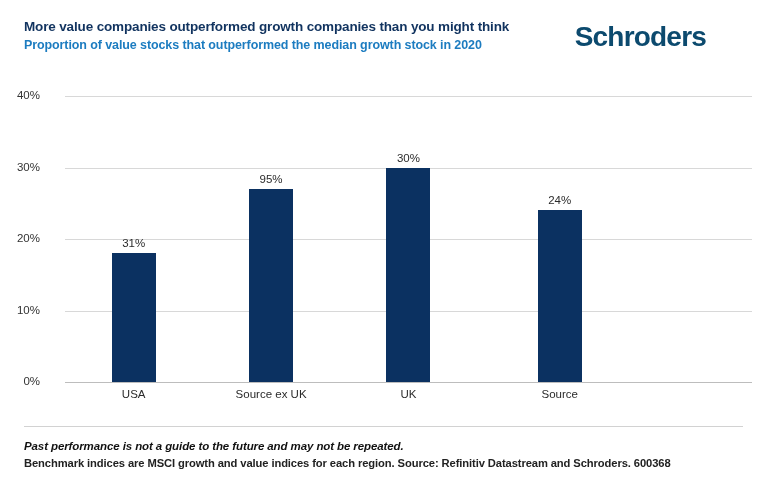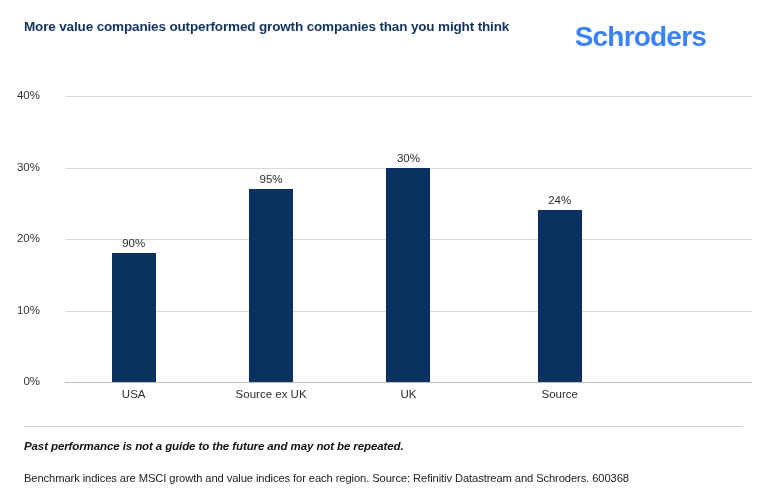--- a/index.html
+++ b/index.html
@@ -44,21 +44,21 @@
     line-height: 17px;
     margin-top: 2px;
     white-space: nowrap;
   }
   .brand-logo {
     position: absolute;
     right: 22px;
     top: 22px;
     font-size: 28px;
     font-weight: bold;
-    color: #3b82f6;
+    color: #0c4a6e;
     letter-spacing: -0.8px;
     line-height: 30px;
   }
 
   
   .plot-wrap {
     position: absolute;
     left: 0;
     top: 78px;
     width: 767px;
@@ -144,49 +144,51 @@
     color: #111111;
     line-height: 16px;
     letter-spacing: -0.1px;
     font-style: italic;
   }
   .footer-note {
     font-size: 11.2px;
     color: #222222;
     line-height: 16px;
     letter-spacing: -0.1px;
-    margin-top: 16px;
+    margin-top: 1px;
+    font-weight: bold;
   }
 </style>
 </head>
 <body>
 
 <div class="header">
   <div class="title-block">
     <div class="chart-title">More value companies outperformed growth companies than you might think</div>
+    <div class="chart-subtitle">Proportion of value stocks that outperformed the median growth stock in 2020</div>
   </div>
   <div class="brand-logo">Schroders</div>
 </div>
 
 <div class="plot-wrap">
   <div class="plot-area" id="plot-area">
 
   <div class="gridline axis-base" style="top: 286px; background: rgb(189, 189, 189);"></div>
       <div class="ytick" style="top: 286px;">0%</div>
       <div class="gridline" style="top: 214.5px; background: rgb(216, 216, 216);"></div>
       <div class="ytick" style="top: 214.5px;">10%</div>
       <div class="gridline" style="top: 143px; background: rgb(216, 216, 216);"></div>
       <div class="ytick" style="top: 143px;">20%</div>
       <div class="gridline" style="top: 71.5px; background: rgb(216, 216, 216);"></div>
       <div class="ytick" style="top: 71.5px;">30%</div>
       <div class="gridline" style="top: 0px; background: rgb(216, 216, 216);"></div>
       <div class="ytick" style="top: 0px;">40%</div>
       <div class="bar-slot" style="left: 0px; width: 137.4px;">
         <div class="bar" style="height: 128.7px; background: rgb(11, 49, 97);"></div>
-        <div class="bar-value" style="bottom: 132.7px;">90%</div>
+        <div class="bar-value" style="bottom: 132.7px;">31%</div>
         <div class="cat-label">USA</div>
       </div>
       <div class="bar-slot" style="left: 137.4px; width: 137.4px;">
         <div class="bar" style="height: 193.05px; background: rgb(11, 49, 97);"></div>
         <div class="bar-value" style="bottom: 197.05px;">95%</div>
         <div class="cat-label">Source ex UK</div>
       </div>
       <div class="bar-slot" style="left: 274.8px; width: 137.4px;">
         <div class="bar" style="height: 214.5px; background: rgb(11, 49, 97);"></div>
         <div class="bar-value" style="bottom: 218.5px;">30%</div>

